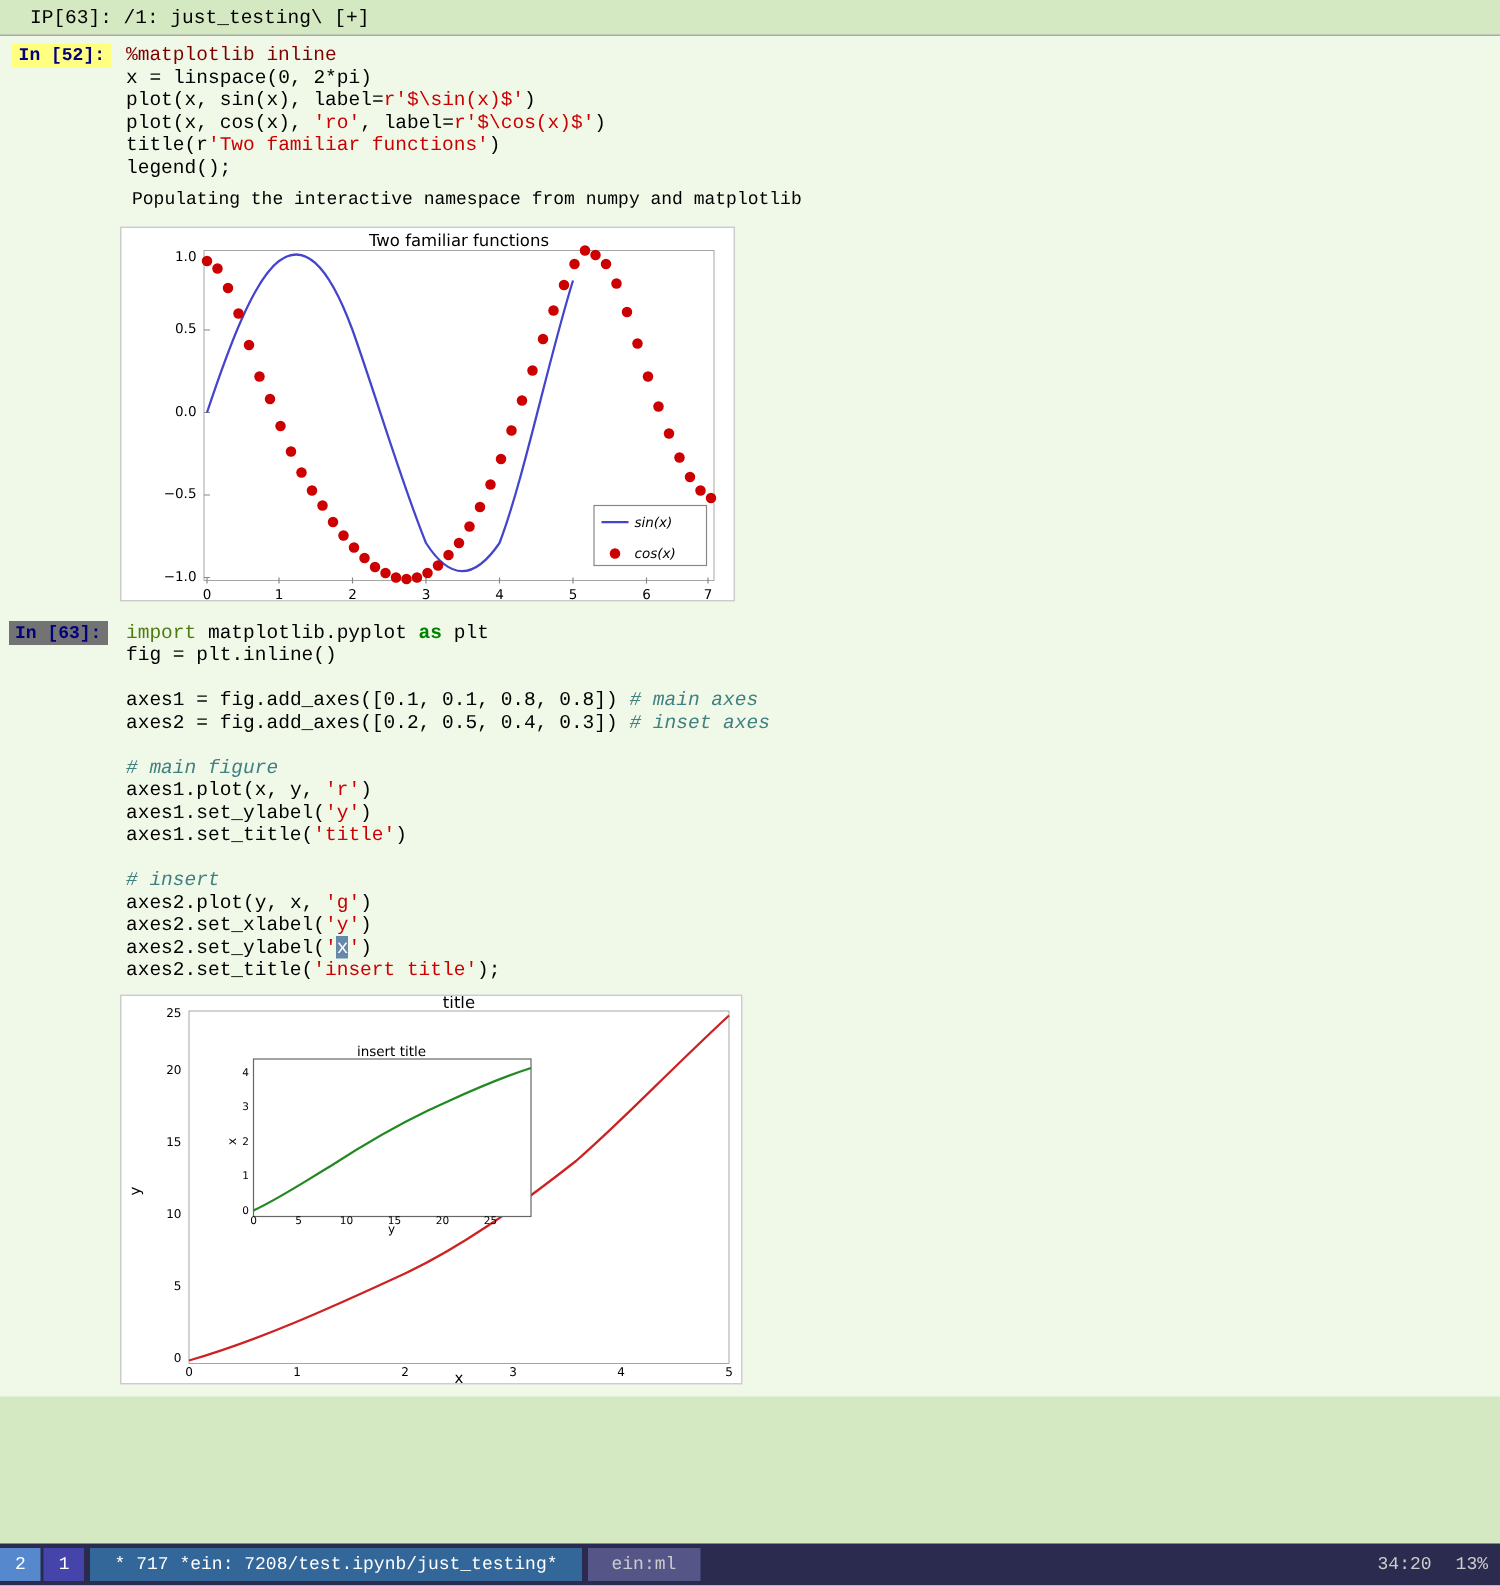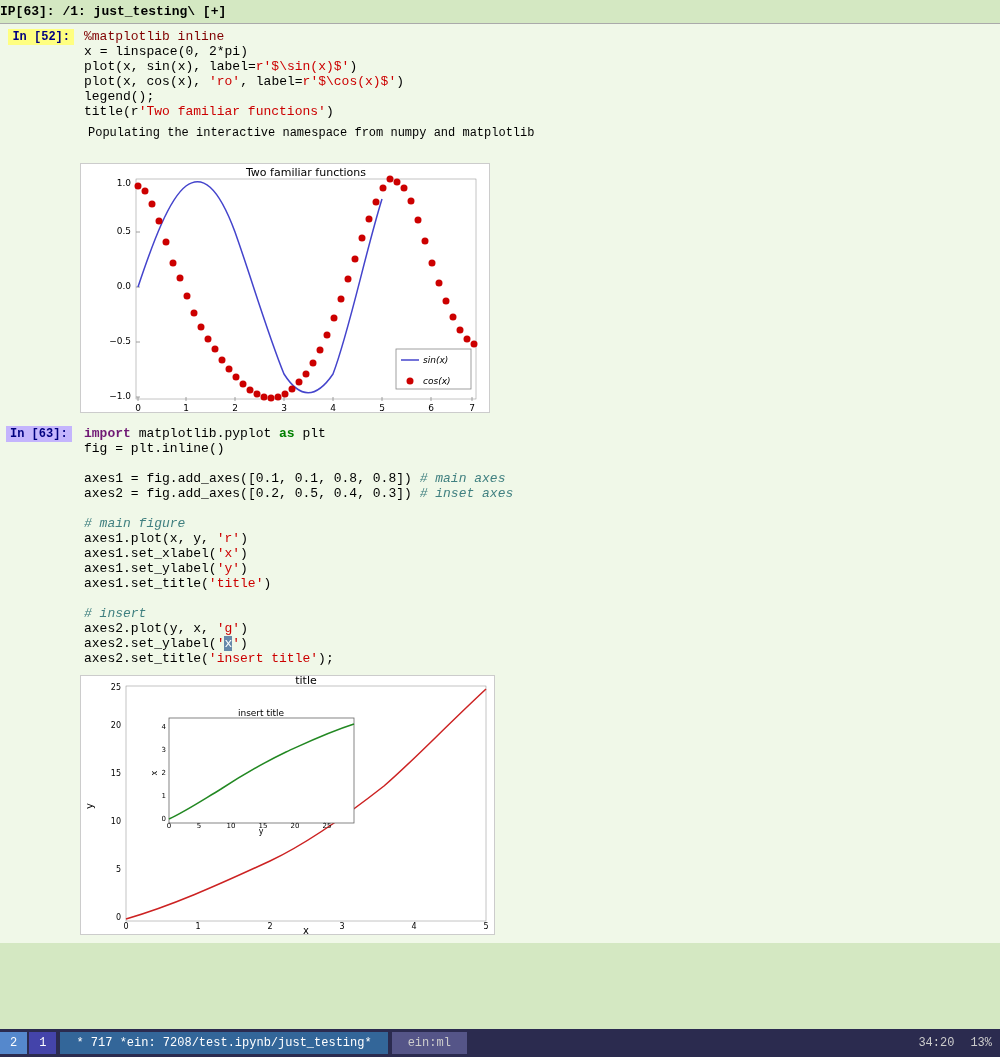--- a/index.html
+++ b/index.html
@@ -10,25 +10,24 @@
       color: #000;
       width: 1000px;
       height: 1057px;
       overflow: hidden;
       position: relative;
     }
 
     
     .title-bar {
       background-color: #d4e8c2;
-      padding: 4px 0;
+      padding: 4px 20px;
       font-size: 13px;
       color: #000;
       border-bottom: 1px solid #aaa;
-      font-weight: bold;
     }
 
     
     .notebook-area {
       background-color: #f0f8e8;
       padding: 0;
       overflow: hidden;
     }
 
     .output-text {
@@ -111,30 +110,30 @@
 
   <div style="display:flex; padding: 2px 0; background:#f0f8e8;">
     <div style="min-width:80px; padding:3px 6px;text-align:right;">
       <span style="background:#ffff80; color:#000080; font-weight:bold; padding:1px 4px; font-size:12px;">In [52]:</span>
     </div>
     <div style="flex:1; padding:3px 4px; font-size:13px;">
       <div><span style="color:#800000;">%matplotlib inline</span></div>
       <div><span style="color:#000;">x</span> <span style="color:#000;">=</span> <span style="color:#000;">linspace</span><span style="color:#000;">(</span><span style="color:#000;">0</span><span style="color:#000;">,</span> <span style="color:#000;">2</span><span style="color:#000;">*</span><span style="color:#000;">pi</span><span style="color:#000;">)</span></div>
       <div><span style="color:#000;">plot</span><span style="color:#000;">(</span><span style="color:#000;">x</span><span style="color:#000;">,</span> <span style="color:#000;">sin</span><span style="color:#000;">(</span><span style="color:#000;">x</span><span style="color:#000;">)</span><span style="color:#000;">,</span> <span style="color:#000;">label</span><span style="color:#000;">=</span><span style="color:#cc0000;">r'$\sin(x)$'</span><span style="color:#000;">)</span></div>
       <div><span style="color:#000;">plot</span><span style="color:#000;">(</span><span style="color:#000;">x</span><span style="color:#000;">,</span> <span style="color:#000;">cos</span><span style="color:#000;">(</span><span style="color:#000;">x</span><span style="color:#000;">)</span><span style="color:#000;">,</span> <span style="color:#cc0000;">'ro'</span><span style="color:#000;">,</span> <span style="color:#000;">label</span><span style="color:#000;">=</span><span style="color:#cc0000;">r'$\cos(x)$'</span><span style="color:#000;">)</span></div>
+      <div><span style="color:#000;">title</span><span style="color:#000;">(</span><span style="color:#000;">r</span><span style="color:#cc0000;">'Two familiar functions'</span><span style="color:#000;">)</span></div>
       <div><span style="color:#000;">legend</span><span style="color:#000;">();</span></div>
-      <div><span style="color:#000;">title</span><span style="color:#000;">(</span><span style="color:#000;">r</span><span style="color:#cc0000;">'Two familiar functions'</span><span style="color:#000;">)</span></div>
     </div>
   </div>
 
   <div class="output-text">
     <span>Populating the interactive namespace from numpy and matplotlib</span>
   </div>
 
-  <div style="margin: 21px 0 4px 80px;">
+  <div style="margin: 9px 0 4px 80px;">
     <svg width="410" height="250" style="background:#fff; border:1px solid #ccc;">
 
       <rect x="55" y="15" width="340" height="220" fill="white" stroke="#888" stroke-width="0.5"></rect>
 
       <text x="225" y="12" text-anchor="middle" font-size="11" font-family="DejaVu Sans, Arial, sans-serif">Two familiar functions</text>
 
       <text x="50" y="235" text-anchor="end" font-size="9" font-family="DejaVu Sans, Arial, sans-serif">−1.0</text>
       <line x1="55" y1="233" x2="59" y2="233" stroke="#888" stroke-width="0.8"></line>
       <text x="50" y="180" text-anchor="end" font-size="9" font-family="DejaVu Sans, Arial, sans-serif">−0.5</text>
       <line x1="55" y1="178" x2="59" y2="178" stroke="#888" stroke-width="0.8"></line>
@@ -219,37 +218,37 @@
       <line x1="320" y1="196" x2="338" y2="196" stroke="#4444cc" stroke-width="1.5"></line>
       <text x="342" y="199" font-size="9" font-family="DejaVu Sans, Arial, sans-serif" font-style="italic">sin(x)</text>
 
       <circle cx="329" cy="217" r="3.5" fill="#cc0000"></circle>
       <text x="342" y="220" font-size="9" font-family="DejaVu Sans, Arial, sans-serif" font-style="italic">cos(x)</text>
     </svg>
   </div>
 
   <div style="display:flex; padding: 2px 0; background:#f0f8e8; margin-top:4px;">
     <div style="min-width:80px; padding:3px 6px;">
-      <span style="background:#c4b5fd; color:#000080; font-weight:bold; padding:1px 4px; font-size:12px;">In [63]:</span>
+      <span style="background:#737373; color:#000080; font-weight:bold; padding:1px 4px; font-size:12px;">In [63]:</span>
     </div>
     <div style="flex:1; padding:3px 4px; font-size:13px;">
-      <div><span style="color:#701a75; font-weight:bold;">import</span> <span style="color:#000;">matplotlib.pyplot</span> <span style="color:#008000; font-weight:bold;">as</span> <span style="color:#000;">plt</span></div>
+      <div><span style="color:#4d7c0f; font-weight:normal;">import</span> <span style="color:#000;">matplotlib.pyplot</span> <span style="color:#008000; font-weight:bold;">as</span> <span style="color:#000;">plt</span></div>
       <div><span style="color:#000;">fig</span> <span style="color:#000;">=</span> <span style="color:#000;">plt</span><span style="color:#000;">.</span><span style="color:#000;">inline</span><span style="color:#000;">()</span></div>
       <div>&nbsp;</div>
       <div><span style="color:#000;">axes1</span> <span style="color:#000;">=</span> <span style="color:#000;">fig</span><span style="color:#000;">.</span><span style="color:#000;">add_axes</span><span style="color:#000;">([</span><span style="color:#000;">0.1</span><span style="color:#000;">,</span> <span style="color:#000;"> 0.1</span><span style="color:#000;">,</span> <span style="color:#000;"> 0.8</span><span style="color:#000;">,</span> <span style="color:#000;"> 0.8</span><span style="color:#000;">])</span> <span style="color:#408080; font-style:italic;"># main axes</span></div>
       <div><span style="color:#000;">axes2</span> <span style="color:#000;">=</span> <span style="color:#000;">fig</span><span style="color:#000;">.</span><span style="color:#000;">add_axes</span><span style="color:#000;">([</span><span style="color:#000;">0.2</span><span style="color:#000;">,</span> <span style="color:#000;"> 0.5</span><span style="color:#000;">,</span> <span style="color:#000;"> 0.4</span><span style="color:#000;">,</span> <span style="color:#000;"> 0.3</span><span style="color:#000;">])</span> <span style="color:#408080; font-style:italic;"># inset axes</span></div>
       <div>&nbsp;</div>
       <div><span style="color:#408080; font-style:italic;"># main figure</span></div>
       <div><span style="color:#000;">axes1</span><span style="color:#000;">.</span><span style="color:#000;">plot</span><span style="color:#000;">(</span><span style="color:#000;">x</span><span style="color:#000;">,</span> <span style="color:#000;"> y</span><span style="color:#000;">,</span> <span style="color:#cc0000;">'r'</span><span style="color:#000;">)</span></div>
-      <div><span style="color:#000;">axes1</span><span style="color:#000;">.</span><span style="color:#000;">set_xlabel</span><span style="color:#000;">(</span><span style="color:#cc0000;">'x'</span><span style="color:#000;">)</span></div>
       <div><span style="color:#000;">axes1</span><span style="color:#000;">.</span><span style="color:#000;">set_ylabel</span><span style="color:#000;">(</span><span style="color:#cc0000;">'y'</span><span style="color:#000;">)</span></div>
       <div><span style="color:#000;">axes1</span><span style="color:#000;">.</span><span style="color:#000;">set_title</span><span style="color:#000;">(</span><span style="color:#cc0000;">'title'</span><span style="color:#000;">)</span></div>
       <div>&nbsp;</div>
       <div><span style="color:#408080; font-style:italic;"># insert</span></div>
       <div><span style="color:#000;">axes2</span><span style="color:#000;">.</span><span style="color:#000;">plot</span><span style="color:#000;">(</span><span style="color:#000;">y</span><span style="color:#000;">,</span> <span style="color:#000;"> x</span><span style="color:#000;">,</span> <span style="color:#cc0000;">'g'</span><span style="color:#000;">)</span></div>
+      <div><span style="color:#000;">axes2</span><span style="color:#000;">.</span><span style="color:#000;">set_xlabel</span><span style="color:#000;">(</span><span style="color:#cc0000;">'y'</span><span style="color:#000;">)</span></div>
       <div><span style="color:#000;">axes2</span><span style="color:#000;">.</span><span style="color:#000;">set_ylabel</span><span style="color:#000;">(</span><span style="color:#cc0000;">'<span style="background:#6688aa; color:#fff;">x</span>'</span><span style="color:#000;">)</span></div>
       <div><span style="color:#000;">axes2</span><span style="color:#000;">.</span><span style="color:#000;">set_title</span><span style="color:#000;">(</span><span style="color:#cc0000;">'insert title'</span><span style="color:#000;">);</span></div>
     </div>
   </div>
 
   <div style="margin: 4px 0 4px 80px;">
     <svg width="415" height="260" style="background:#fff; border:1px solid #ccc;">
 
       <rect x="45" y="10" width="360" height="235" fill="white" stroke="#888" stroke-width="0.5"></rect>
 

